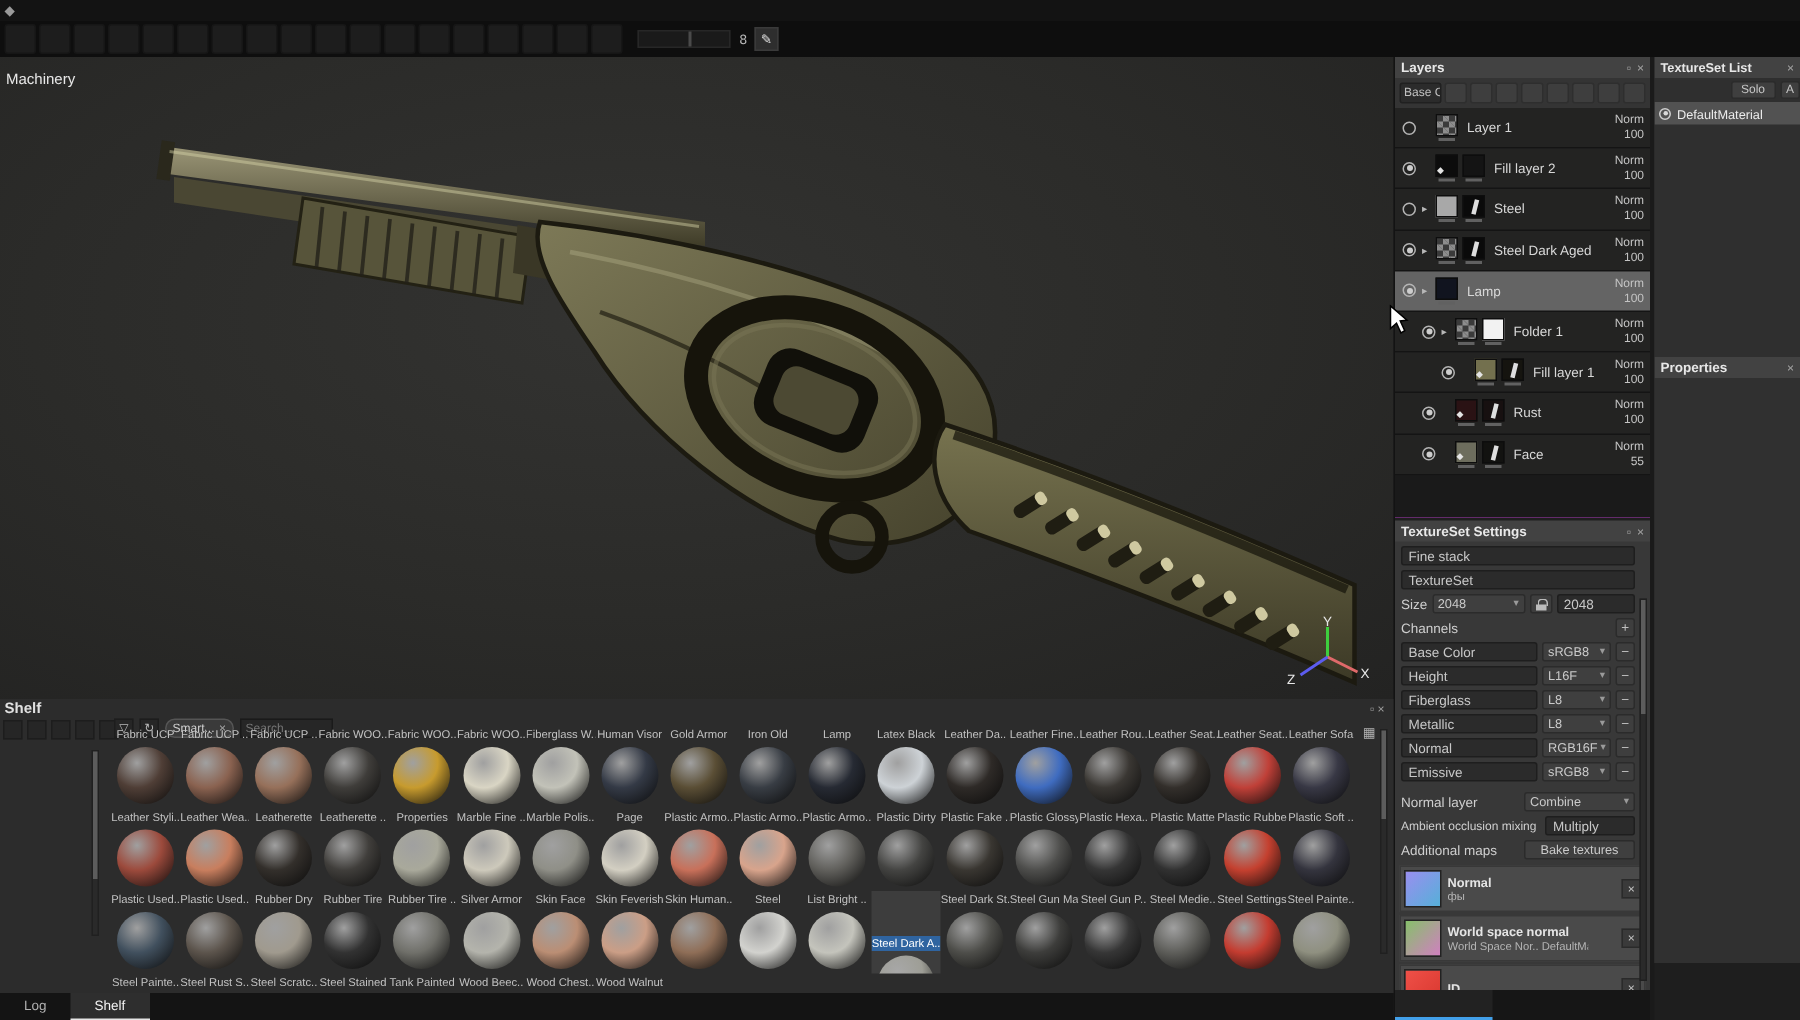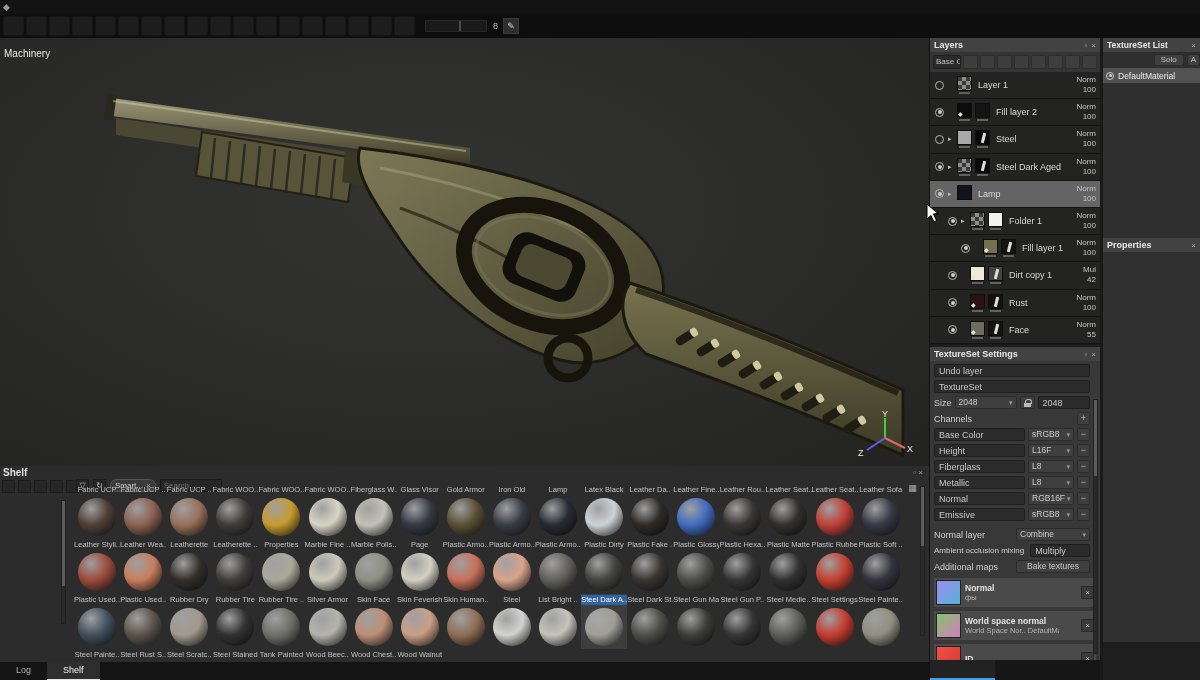--- a/index.html
+++ b/index.html
@@ -128,21 +128,21 @@
   #filter-chip{height:13px;background:#3a3a3a;border:1px solid #555;border-radius:7px;color:#d0d0d0;
     font-size:8px;line-height:11px;padding:0 4px;display:flex;align-items:center;gap:3px;}
   #filter-chip .x{color:#aaa;}
   #search-box{width:62px;height:13px;background:#262626;border:1px solid #1a1a1a;color:#bbb;
     font-size:8px;padding:0 3px;font-family:"Liberation Sans",sans-serif;}
   #mat-grid{position:absolute;left:74px;top:18px;width:830px;bottom:0;display:grid;
     grid-template-columns:repeat(18,46.1px);grid-auto-rows:55px;overflow:hidden;}
   .mat-cell{text-align:center;overflow:hidden;padding-top:1px;}
   .mat-cell.on{background:#3d3d3d;}
   .mat-label{font-size:7.5px;color:#c2c2c2;white-space:nowrap;overflow:hidden;height:10px;line-height:10px;}
-  .mat-cell.on .mat-label{background:#2f64a0;color:#fff;}
+  .mat-cell.on .mat-label{background:#2f64a0;color:#fff;margin-top:29px;}
   .mat-sphere{width:38px;height:38px;border-radius:50%;margin:3px auto 0;}
   #grid-corner{position:absolute;right:12px;top:17px;color:#b0b0b0;font-size:9px;}
   #grid-scroll{right:4px;top:20px;height:150px;}
   #grid-scroll i{height:40%;margin-top:10%;}
 
   
   #bl-tabs{position:absolute;left:0;top:662px;width:929px;height:18px;background:#141414;display:flex;}
   .bl-tab{font-size:9px;color:#b0b0b0;padding:3px 16px 0;}
   .bl-tab.on{background:#2e2e2e;color:#f2f2f2;border-bottom:1px solid #e6e6e6;}
 
@@ -405,35 +405,20 @@
         <span class="lname">Fill layer 1</span>
         <span class="lmeta">
           <b>Norm</b>
           <i>100</i>
         </span>
       </div>
       <div class="layer-row" style="padding-left: 17px;">
         <span class="vis"></span>
         <span class="larrow" style="visibility: hidden;">▸</span>
         <span class="thumbs">
-          <span class="thumb" style="background: rgb(239, 233, 214);">
-            <i class="droplet">◆</i>
-          </span>
-          <span class="thumb art" style="background: rgb(67, 66, 65);"></span>
-        </span>
-        <span class="lname">Dirt copy 1</span>
-        <span class="lmeta">
-          <b>Mul</b>
-          <i>42</i>
-        </span>
-      </div>
-      <div class="layer-row" style="padding-left: 17px;">
-        <span class="vis"></span>
-        <span class="larrow" style="visibility: hidden;">▸</span>
-        <span class="thumbs">
           <span class="thumb" style="background: rgb(42, 18, 20);">
             <i class="droplet">◆</i>
           </span>
           <span class="thumb art" style="background: rgb(23, 16, 16);"></span>
         </span>
         <span class="lname">Rust</span>
         <span class="lmeta">
           <b>Norm</b>
           <i>100</i>
         </span>
@@ -457,21 +442,21 @@
 </div>
 
 <div id="ts-settings" class="panel">
   <div class="panel-h">
     <span>TextureSet Settings</span>
     <span class="sp"></span>
     <span class="ph-ic">▫</span>
     <span class="ph-ic">×</span>
   </div>
   <div class="ts-row">
-      <span class="fieldbox" style="flex:1">Undo layer</span>
+      <span class="fieldbox" style="flex:1">Fine stack</span>
     </div>
   <div class="ts-row">
       <span class="fieldbox" style="flex:1">TextureSet</span>
     </div>
   <div class="ts-row">
     <span class="ts-label">Size</span>
     <span class="dropbox" style="width:62px">
         <span>2048</span>
         <span class="arr">▾</span>
       </span>
@@ -673,21 +658,21 @@
       </div>
       <div class="mat-cell">
         <div class="mat-label">Fabric WOO..</div>
         <div class="mat-sphere" style="background: radial-gradient(circle at 35% 28%, rgba(255, 255, 255, 0.55) 0%, rgb(217, 213, 196) 45%, rgb(10, 10, 10) 100%);"></div>
       </div>
       <div class="mat-cell">
         <div class="mat-label">Fiberglass W..</div>
         <div class="mat-sphere" style="background: radial-gradient(circle at 35% 28%, rgba(255, 255, 255, 0.55) 0%, rgb(194, 194, 184) 45%, rgb(10, 10, 10) 100%);"></div>
       </div>
       <div class="mat-cell">
-        <div class="mat-label">Glass Visor</div>
+        <div class="mat-label">Human Visor</div>
         <div class="mat-sphere" style="background: radial-gradient(circle at 35% 28%, rgba(255, 255, 255, 0.55) 0%, rgb(52, 58, 70) 45%, rgb(10, 10, 10) 100%);"></div>
       </div>
       <div class="mat-cell">
         <div class="mat-label">Gold Armor</div>
         <div class="mat-sphere" style="background: radial-gradient(circle at 35% 28%, rgba(255, 255, 255, 0.55) 0%, rgb(90, 78, 53) 45%, rgb(10, 10, 10) 100%);"></div>
       </div>
       <div class="mat-cell">
         <div class="mat-label">Iron Old</div>
         <div class="mat-sphere" style="background: radial-gradient(circle at 35% 28%, rgba(255, 255, 255, 0.55) 0%, rgb(56, 61, 68) 45%, rgb(10, 10, 10) 100%);"></div>
       </div>

